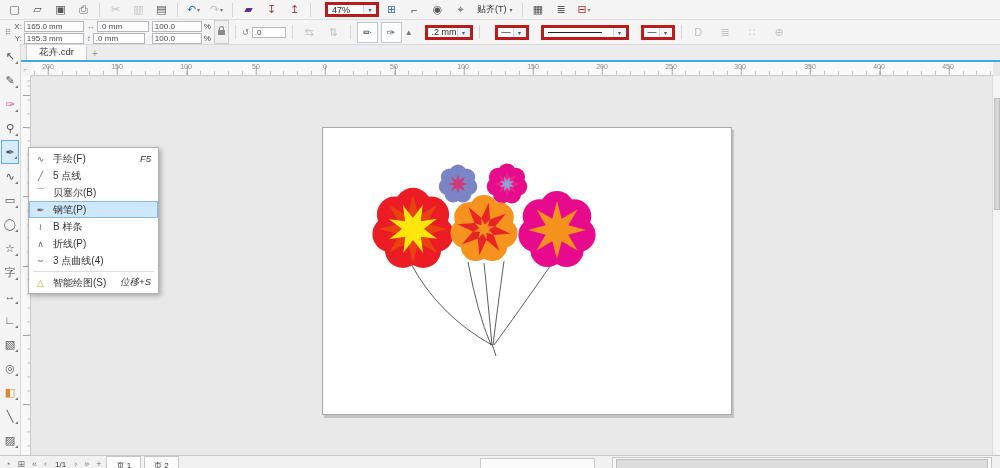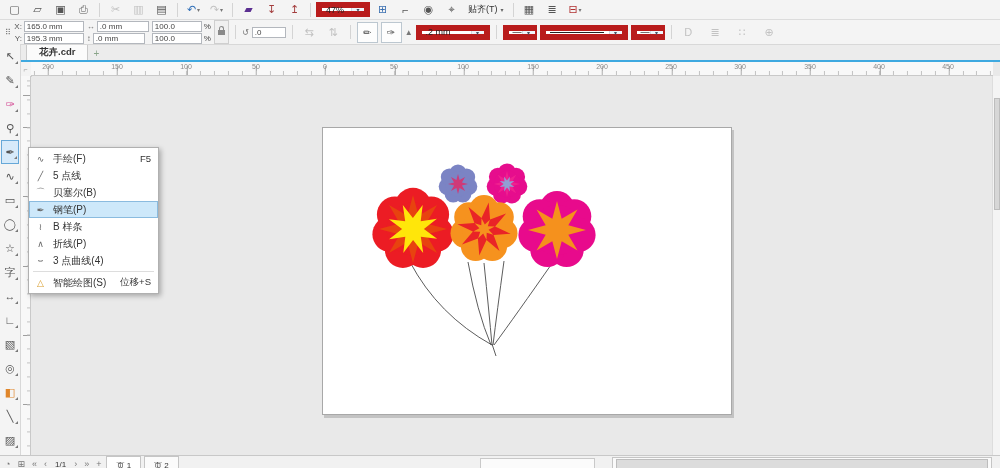--- a/index.html
+++ b/index.html
@@ -10,48 +10,48 @@
         border-bottom:1px solid #dcdcdc;display:flex;align-items:center;padding-left:4px;
         box-sizing:border-box;gap:2px;z-index:10;}
   .pb{position:absolute;left:0;top:20px;width:100%;height:25px;background:#f4f4f4;
       border-bottom:1px solid #d8d8d8;display:flex;align-items:center;padding-left:5px;
       box-sizing:border-box;font-size:8px;color:#444;gap:3px;z-index:10;}
   .tbtn{height:17px;min-width:21px;display:flex;align-items:center;justify-content:center;
         font-size:11px;color:#555;border-radius:2px;}
   .tbtn.disabled{color:#c2c2c2 !important;}
   .tbtn .caret{font-size:6px;color:#777;margin-left:1px;}
   .tsep{width:1px;height:14px;background:#d4d4d4;margin:0 3px;flex:none;}
-  .combo{height:15px;background:#fff;border:6px solid #b91c1c;display:flex;align-items:center;
-         font-size:9px;color:#222;padding-left:4px;box-sizing:border-box;}
+  .combo{height:15px;background:#fff;border:3px solid #b91c1c;display:flex;align-items:center;
+         font-size:9px;color:#222;padding-left:4px;box-sizing:border-box;margin-left:9px;}
   .combo .cbtn{width:12px;height:100%;margin-left:auto;display:flex;align-items:center;
                justify-content:center;border-left:1px solid #cfdbe4;background:#eef4fa;flex:none;}
   .combo .cbtn::after{content:"▾";font-size:6px;color:#456;}
   .textbtn{display:flex;align-items:center;gap:3px;font-size:9px;color:#333;padding:0 4px;height:17px;}
   .textbtn::after{content:"▾";font-size:6px;color:#666;}
   
   .pbstack{display:flex;flex-direction:column;gap:1px;}
   .pbrow{display:flex;align-items:center;gap:2px;height:11px;}
   .pblabel{font-size:8px;color:#555;width:8px;text-align:right;}
   .pbicon{font-size:8px;color:#777;}
   .pbfield{background:#fff;border:1px solid #b3b7bd;height:11px;line-height:10px;font-size:8px;
            padding:0 2px;box-sizing:border-box;display:inline-block;overflow:hidden;}
-  .w60{width:60px}.w52{width:52px}.w30{width:50px}.w34{width:34px}.w58{width:74px}.w88{width:88px}
+  .w60{width:60px}.w52{width:52px}.w30{width:50px}.w34{width:34px}.w58{width:48px}.w88{width:88px}
   .lockbtn{width:13px;height:22px;border:1px solid #cfcfcf;background:#f0f0f0;display:flex;
            align-items:center;justify-content:center;}
   .lockicon{width:7px;height:5px;background:#8a8a8a;position:relative;}
   .lockicon::before{content:"";position:absolute;left:1px;top:-4px;width:3px;height:4px;
            border:1px solid #8a8a8a;border-bottom:none;border-radius:3px 3px 0 0;}
   .toolbtn{width:19px;height:19px;border:1px solid #bcc7d0;background:#fdfdfd;display:flex;
            align-items:center;justify-content:center;font-size:10px;color:#444;}
   .lineglyph{width:54px;height:1px;background:#222;}
   
   .tabrow{position:absolute;left:20px;top:45px;right:0;height:15px;background:#ececec;
           display:flex;align-items:flex-end;z-index:9;}
   .doctab{height:15px;background:#fbfbfb;border:1px solid #c9c9c9;border-bottom:none;
-          display:flex;align-items:center;padding:0 12px;font-size:9.5px;color:#333;margin-left:6px;font-weight:bold;}
+          display:flex;align-items:center;padding:0 12px;font-size:9.5px;color:#333;margin-left:6px;}
   .newtab{width:16px;height:13px;display:flex;align-items:center;justify-content:center;
           font-size:10px;color:#8aa58a;}
   .blueline{position:absolute;left:20px;top:60px;right:0;height:2px;background:#3fa9e0;z-index:9;}
   
   .rcorner{position:absolute;left:20px;top:62px;width:11px;height:14px;background:#f3f3f3;
            border-right:1px solid #d5d5d5;border-bottom:1px solid #c9c9c9;font-size:7px;color:#999;
            display:flex;align-items:center;justify-content:center;z-index:8;}
   .hruler{position:absolute;left:31px;top:62px;right:7px;height:14px;background:#f8f8f8;
           border-bottom:1px solid #c9c9c9;z-index:8;box-sizing:border-box;
           background-image:
@@ -78,21 +78,21 @@
   
   .page{position:absolute;left:322px;top:127px;width:408px;height:286px;background:#fff;
         border:1px solid #a8a8a8;box-shadow:2px 3px 0 rgba(0,0,0,0.16);z-index:2;}
   #art{position:absolute;left:0;top:0;width:1000px;height:468px;pointer-events:none;z-index:6;}
   
   .flyout{position:absolute;left:28px;top:147px;width:129px;background:#fff;border:1px solid #b0b0b0;
           box-shadow:2px 2px 5px rgba(0,0,0,0.28);z-index:30;padding:2px 0;}
   .mitem{height:17px;display:flex;align-items:center;font-size:10px;color:#333;
          padding:0 7px 0 4px;gap:5px;box-sizing:border-box;}
   .mitem .micon{width:15px;text-align:center;font-size:9px;color:#666;flex:none;}
-  .mitem .mshort{margin-left:auto;font-size:9.5px;color:#333;}
+  .mitem .mshort{margin-left:auto;font-size:9.5px;color:#333;font-style:italic;}
   .mitem.selected{background:#cde8fa;box-shadow:inset 0 0 0 1px #8abbdf;}
   .msep{height:1px;background:#ddd;margin:2px 4px;}
   
   .vscroll{position:absolute;right:0;top:76px;width:7px;bottom:13px;background:#f4f4f4;
            border-left:1px solid #ddd;z-index:8;}
   .vthumb{position:absolute;left:1px;top:22px;width:4px;height:110px;background:#d7d7d7;
           border:1px solid #bdbdbd;}
   .statusbar{position:absolute;left:0;bottom:0;width:100%;height:13px;background:#f1f1f1;
              border-top:1px solid #c8c8c8;display:flex;align-items:flex-start;font-size:8px;
              color:#555;overflow:hidden;z-index:20;gap:3px;padding-left:3px;box-sizing:border-box;}

